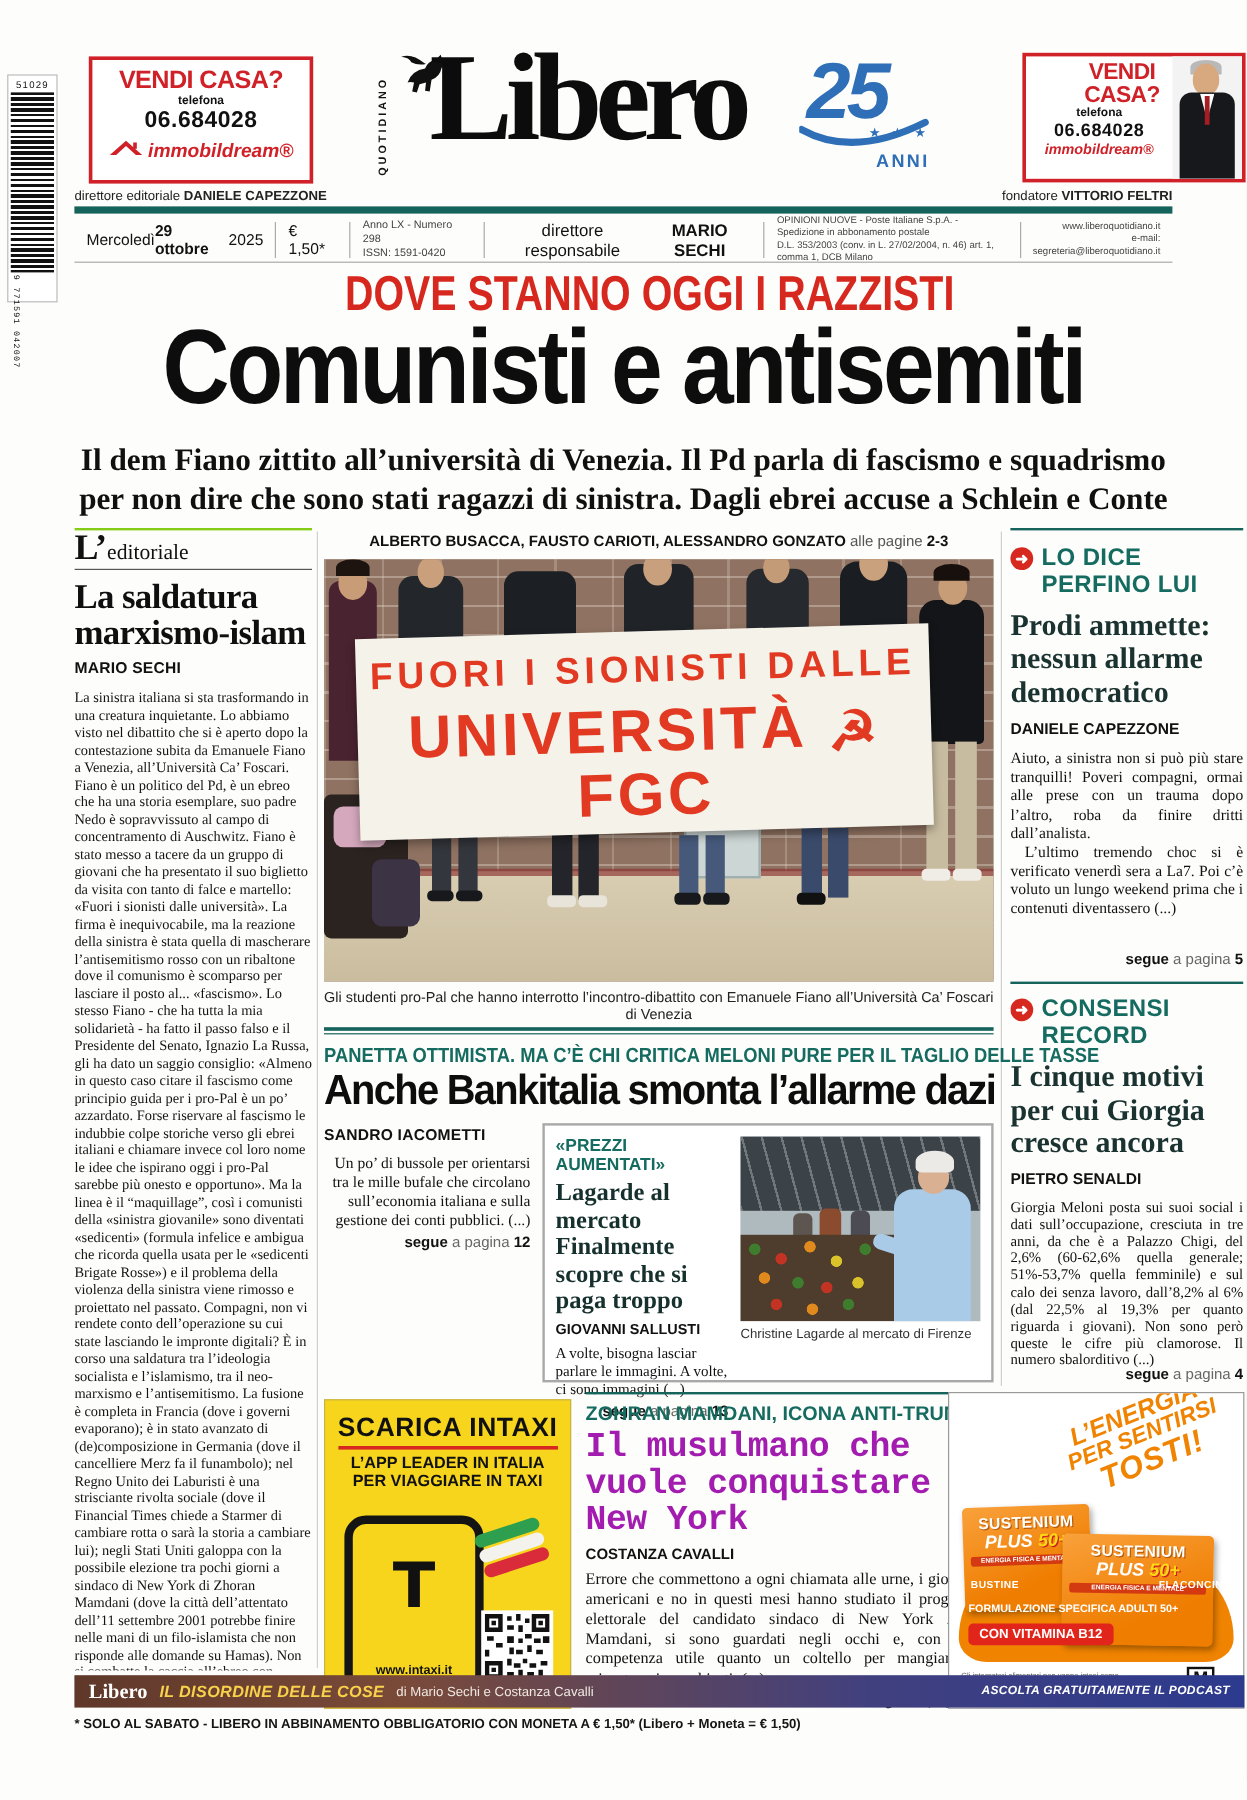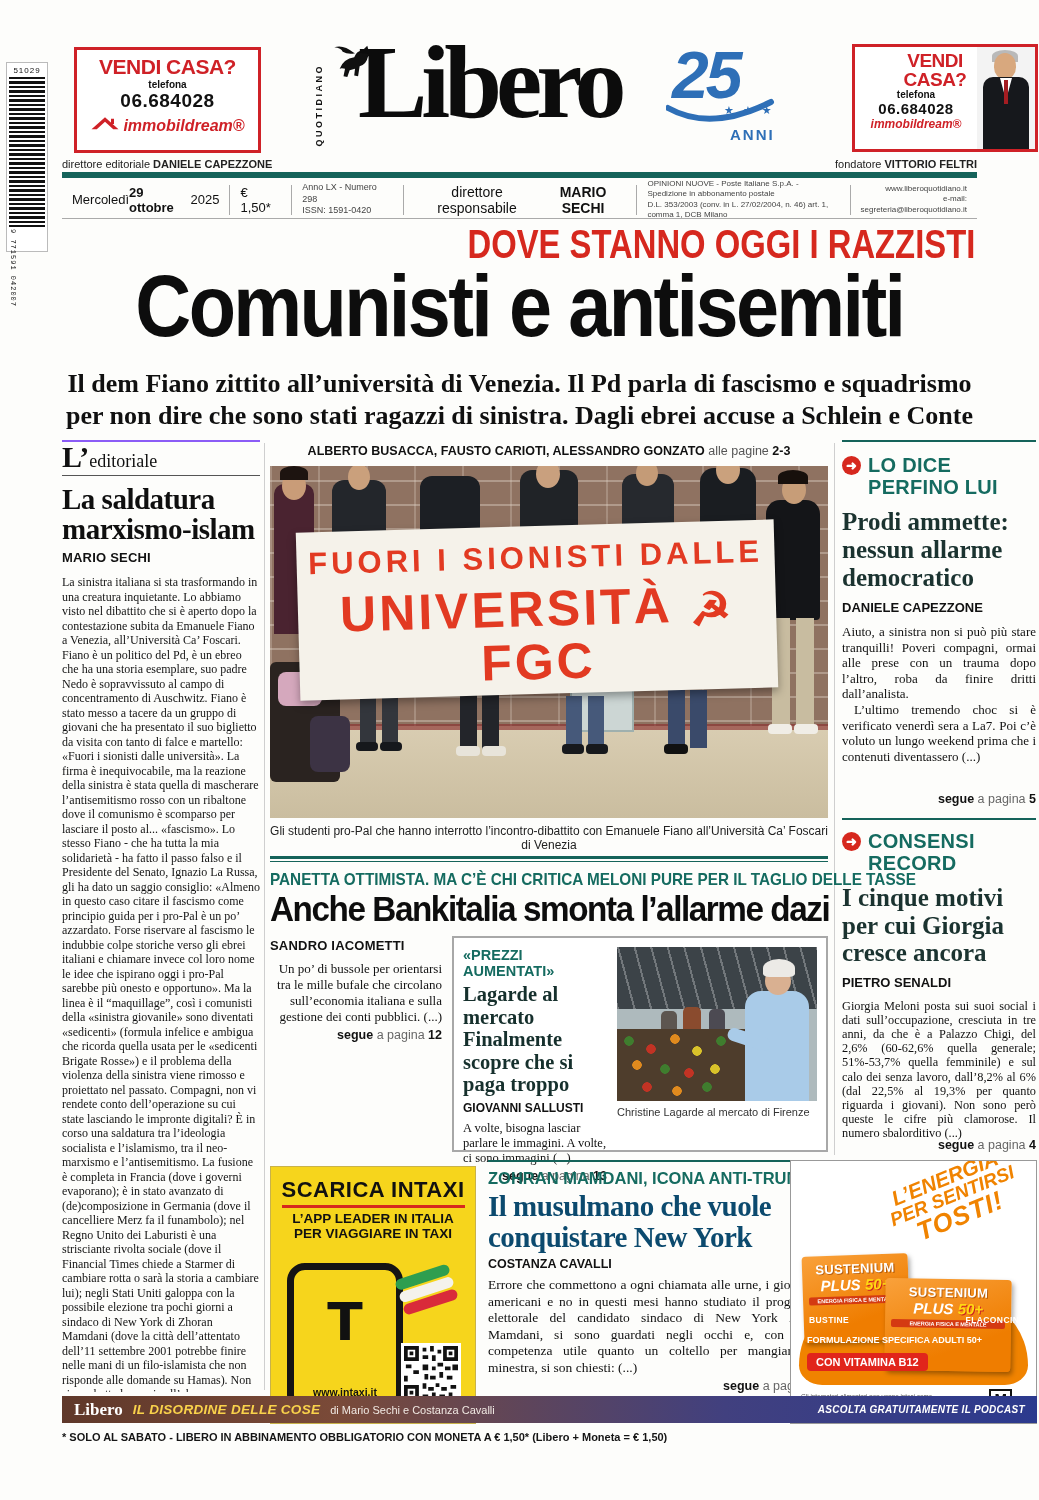--- a/index.html
+++ b/index.html
@@ -52,29 +52,29 @@
   .editors-row b { font-weight:800; }
   .rule-teal { background:#15635a; }
   .rule1 { left:62px; top:172px; width:915px; height:6px; }
   .date-row { left:62px; top:181px; width:915px; height:38px; border-bottom:1px solid #aaa; display:flex; align-items:center; font-size:13px; }
   .date-row .seg { padding:0 10px; border-left:1px solid #aaa; height:30px; display:flex; flex-direction:column; justify-content:center; }
   .date-row .seg:first-child { border-left:none; }
   .tiny { font-size:8px; color:#444; line-height:1.3; }
   .date-main b { font-weight:800; }
 
   
-  .kicker-main { left:0; top:224px; width:100%; text-align:right; color:#d6281e; font-weight:800; font-size:41px; line-height:1;padding-left:44px; }
+  .kicker-main { left:0; top:224px; width:100%; text-align:center; color:#d6281e; font-weight:800; font-size:41px; line-height:1;padding-left:44px; }
   .headline-main { left:0; top:262px; width:100%; text-align:center; font-weight:800; font-size:88px; line-height:1; letter-spacing:-3px; color:#0d0d0d; }
   .subhead { left:60px; top:368px; width:919px; text-align:center; font-family:"Liberation Serif",serif; font-weight:600; font-size:26px; line-height:1.22; color:#101010; }
 
   
   .vline { width:1px; background:#cfcfcf; }
 
   .editorial { left:62px; top:440px; width:198px; height:952px; overflow:hidden; }
-  .ed-head { border-top:2px solid #8b5cf6; border-bottom:1px solid #555; padding:1px 0 3px; font-family:"Liberation Serif",serif; }
+  .ed-head { border-top:2px solid #84cc16; border-bottom:1px solid #555; padding:1px 0 3px; font-family:"Liberation Serif",serif; }
   .ed-head .ini { font-size:30px; font-weight:700; line-height:.9; }
   .ed-head .rest { font-size:18px; }
   .ed-title { font-family:"Liberation Serif",serif; font-size:29px; font-weight:700; letter-spacing:-.5px; line-height:1.04; margin:8px 0 6px; color:#0f0f0f; }
   .byline { font-size:13px; font-weight:800; letter-spacing:.2px; }
   .ed-byline { margin:6px 0 10px; }
   .ed-body { font-family:"Liberation Serif",serif; font-size:12px; line-height:14.5px; color:#141414; }
 
   .center-byline { left:270px; top:444px; width:558px; text-align:center; font-size:12.5px; }
   .center-byline b { font-weight:800; }
   .center-byline .lgt { color:#555; font-weight:400; }
@@ -130,21 +130,21 @@
   .tx-sub { font-weight:800; font-size:13.5px; margin-top:3px; }
   .phone { position:absolute; left:16px; top:96px; width:116px; height:150px; border:7px solid #141414; border-radius:18px; background:#f6d51c; }
   .phone .tlogo { margin-top:26px; font-family:"DejaVu Sans",sans-serif; font-weight:800; font-size:52px; line-height:1; }
   .phone .url { position:absolute; bottom:8px; width:100%; font-size:10.5px; font-weight:800; }
   .flagbrush { position:absolute; right:20px; top:104px; width:56px; height:40px; transform:rotate(-18deg); }
   .flagbrush i { display:block; height:11px; border-radius:6px; margin-bottom:2px; }
   .qr { position:absolute; right:14px; bottom:16px; background:#fff; padding:3px; }
 
   .mamdani { left:488px; top:1160px; width:340px; border-top:2px solid #15635a; padding-top:7px; }
   .mm-kicker { color:#156b60; font-weight:800; font-size:16.5px; }
-  .mm-head { font-family:Liberation Serif, serif; font-size:29px; font-weight:600; line-height:1.06; letter-spacing:-.5px; color:#0c4a6e; margin-top:3px; }
+  .mm-head { font-family:Liberation Mono, monospace; font-size:29px; font-weight:600; line-height:1.06; letter-spacing:-.5px; color:#a21caf; margin-top:3px; }
   .mm-by { font-size:12.5px; font-weight:800; margin:5px 0 6px; }
   .mm-body { font-family:"Liberation Serif",serif; font-size:13.5px; line-height:16.5px; text-align:justify; }
 
   
   .sb { left:842px; width:194px; }
   .sb1 { top:440px; height:372px; border-top:2px solid #15635a; padding-top:12px; }
   .sb2 { top:818px; height:340px; border-top:2px solid #15635a; padding-top:10px; overflow:hidden; position:absolute; }
   .tagrow { display:flex; gap:7px; align-items:flex-start; }
   .arrow-ic { flex:0 0 auto; width:19px; height:19px; border-radius:50%; background:#d6281e; color:#fff; font-size:13px; line-height:19px; text-align:center; font-weight:800; margin-top:2px; }
   .tagtxt { color:#156b60; font-weight:800; font-size:20px; line-height:1.1; letter-spacing:.3px; }

